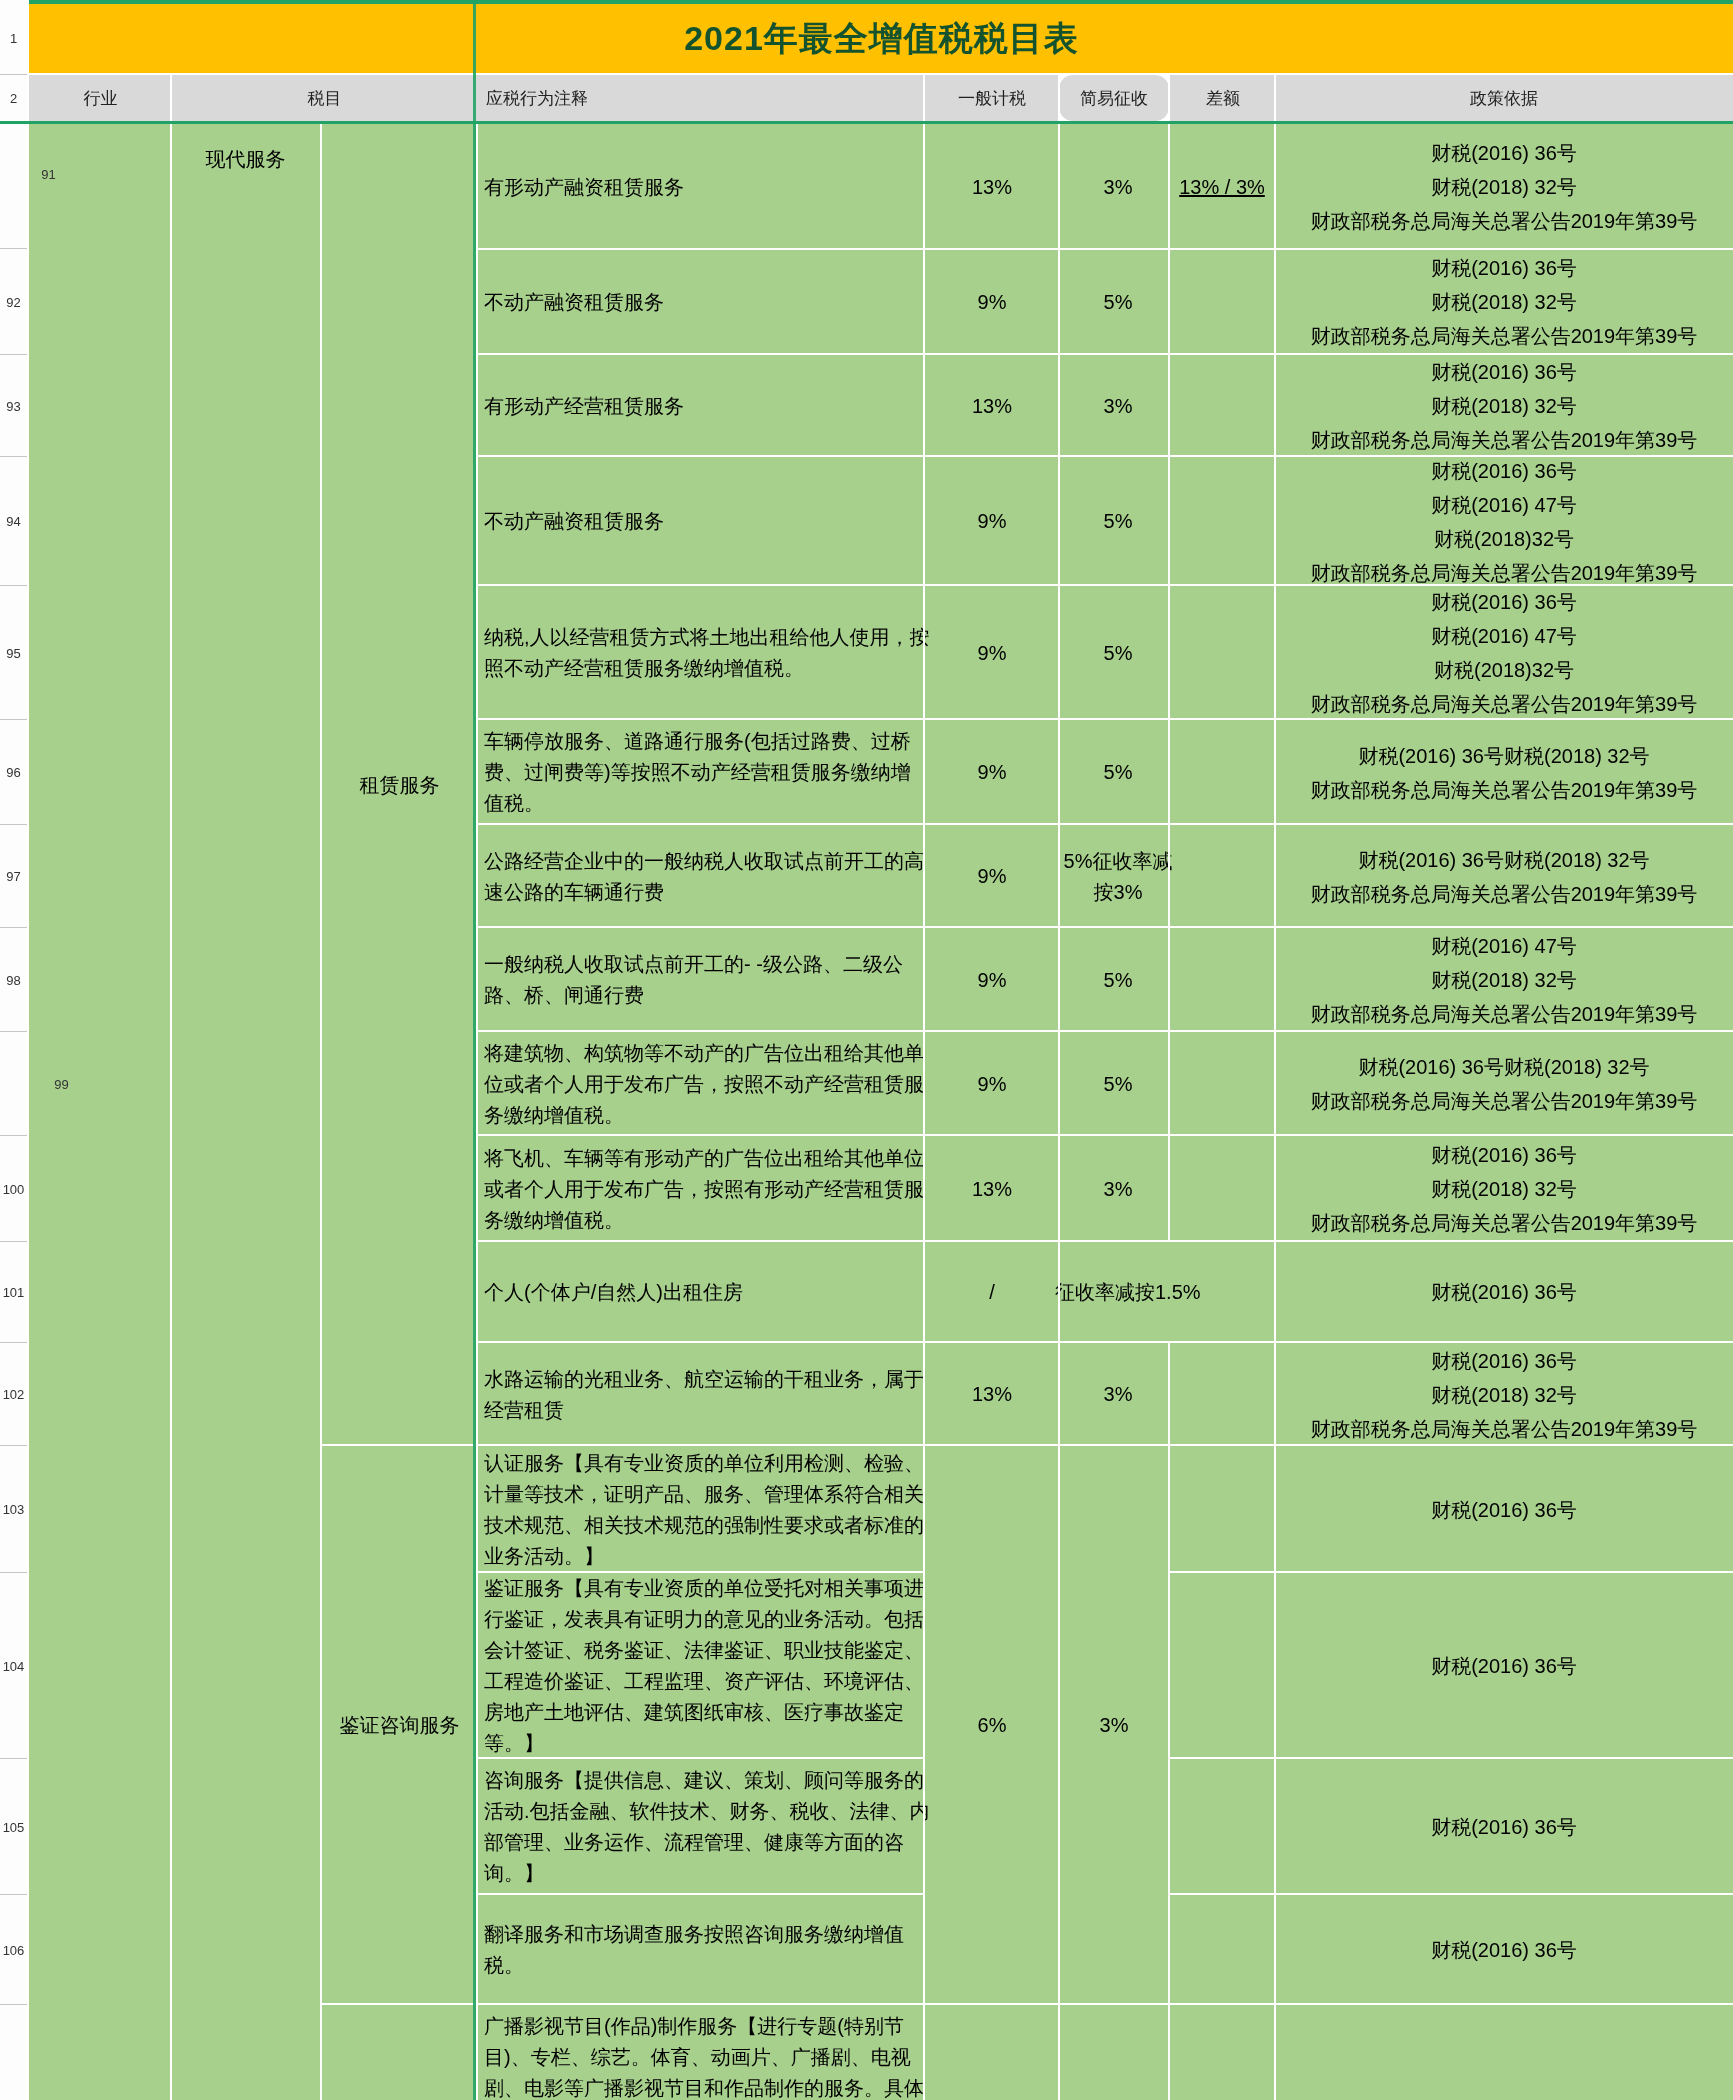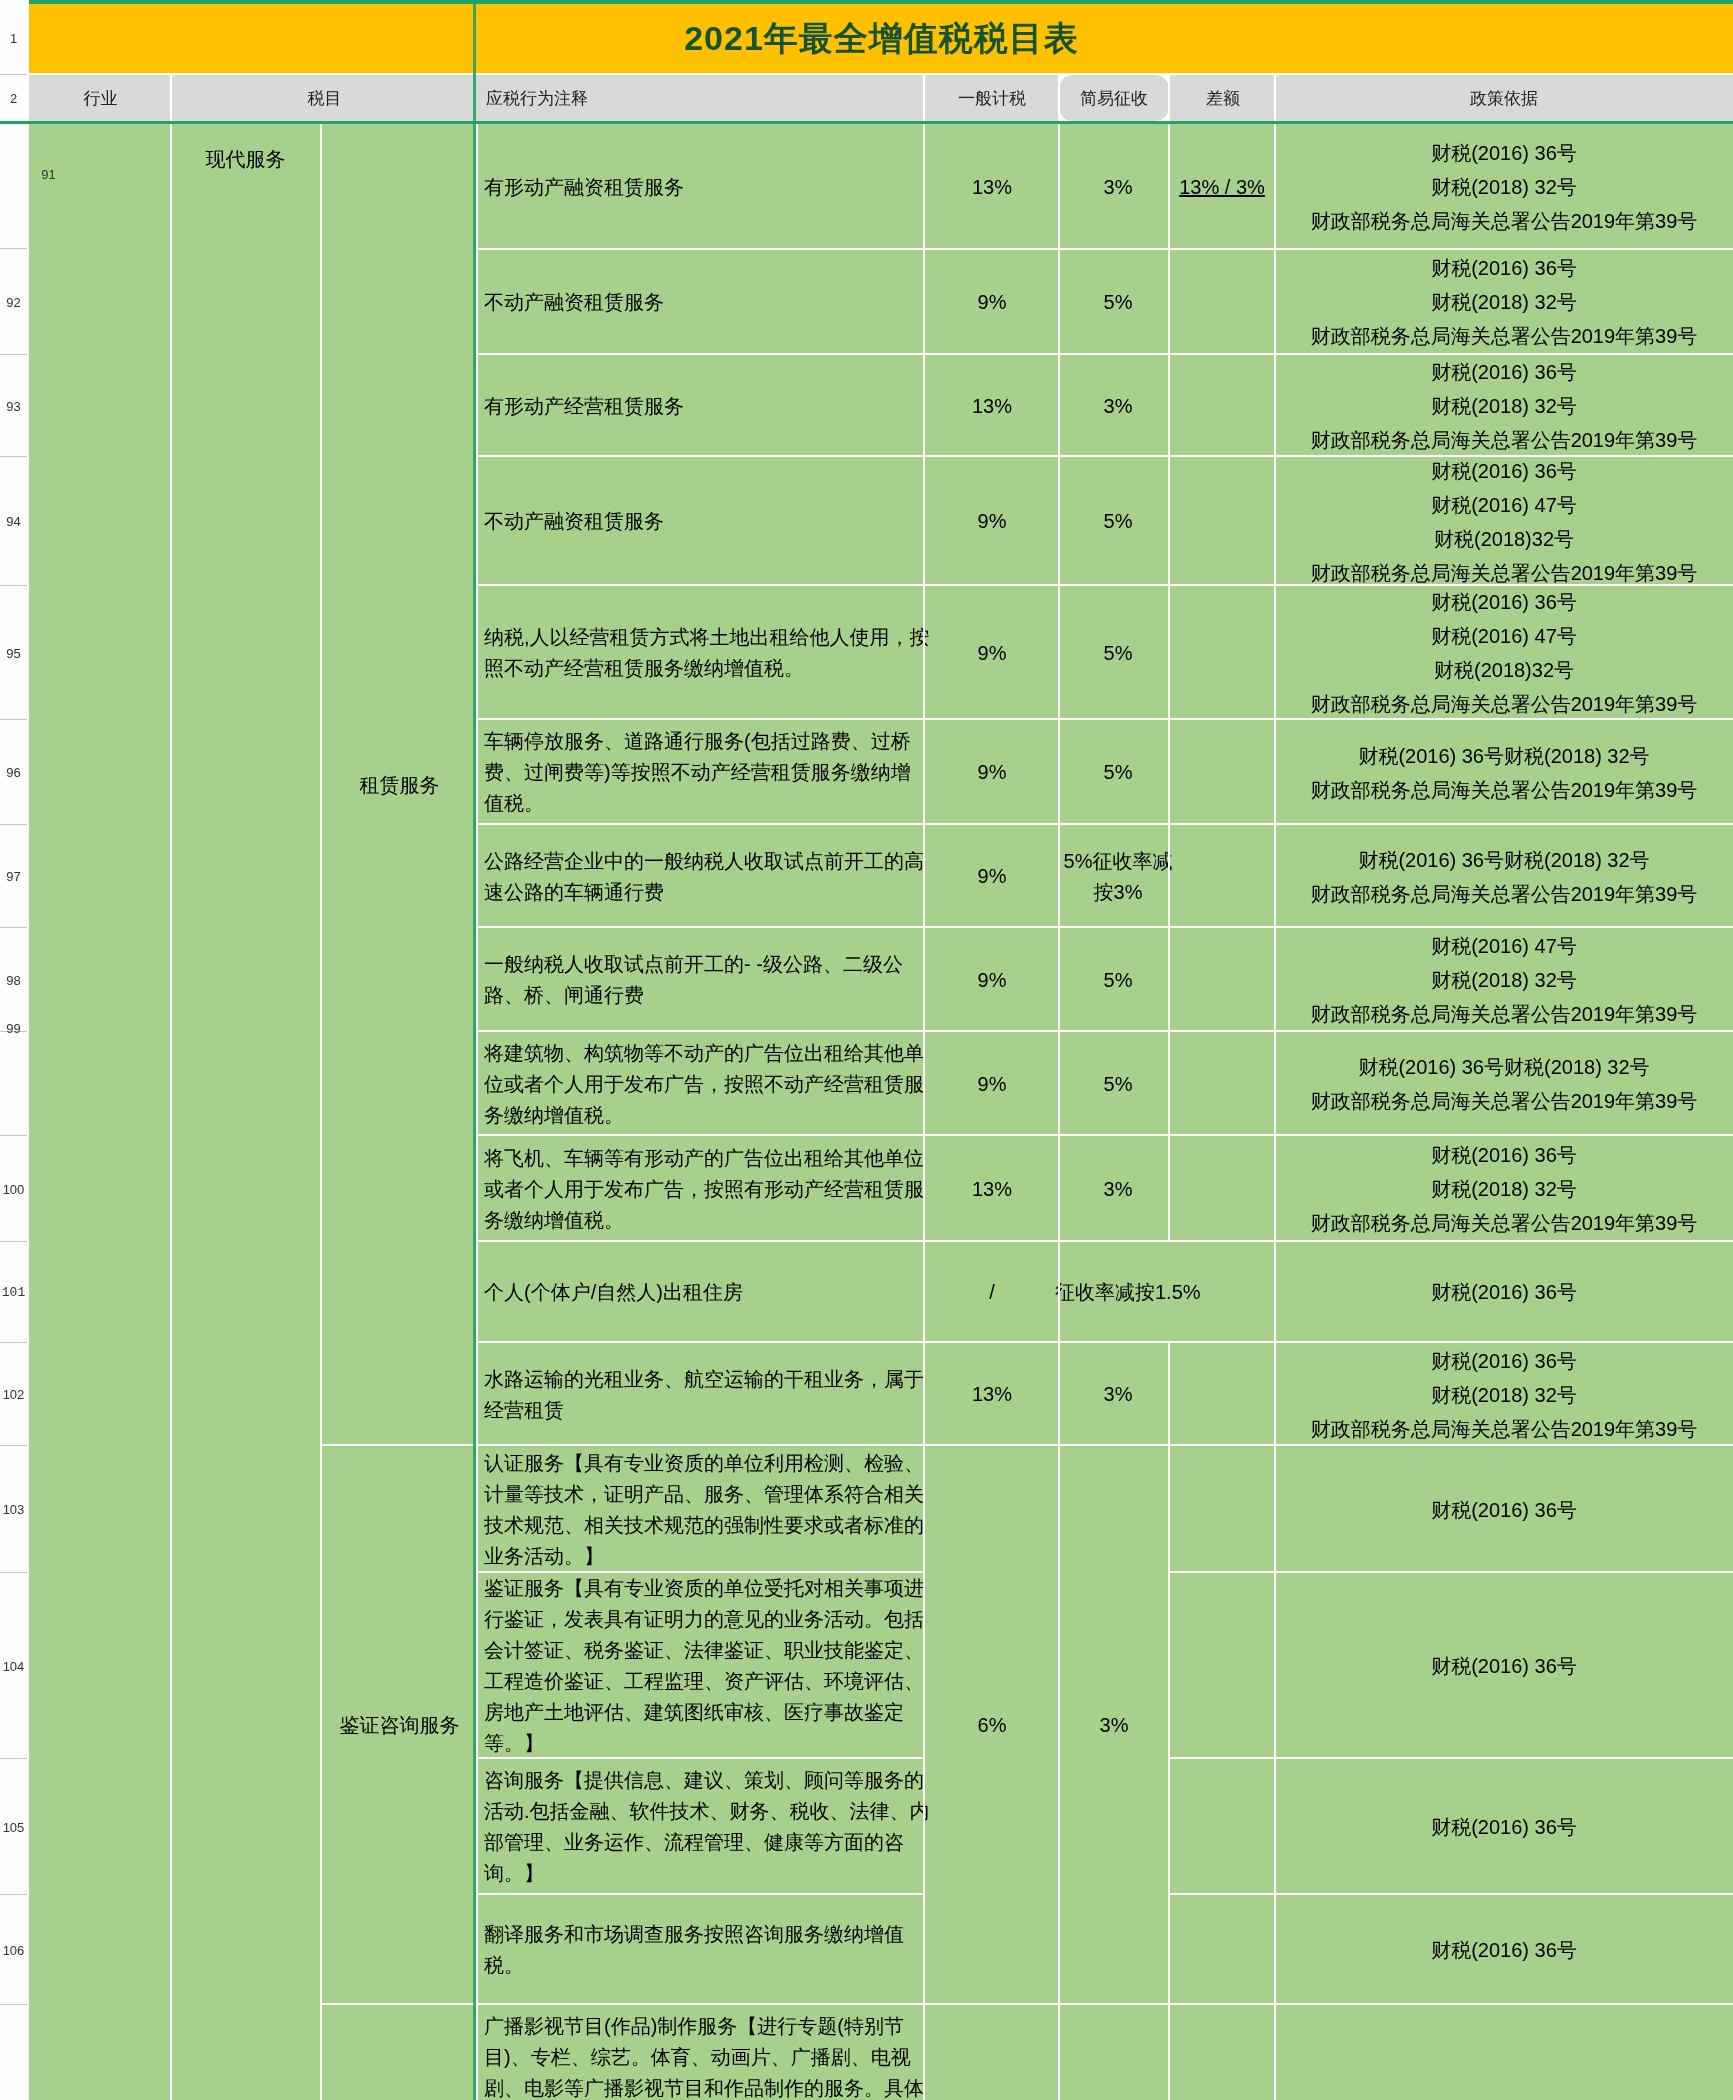--- a/index.html
+++ b/index.html
@@ -149,42 +149,42 @@
       <div class="abs gutter-sep" style="top:1031px;"></div>
       <div class="abs cell cell-note" style="left:478px;top:928px;width:446px;height:104px;">一般纳税人收取试点前开工的- -级公路、二级公路、桥、闸通行费</div>
       <div class="abs cell" style="left:924px;top:928px;width:136px;height:104px;">9%</div>
       <div class="abs cell" style="left:1059px;top:928px;width:110px;height:104px;padding:0 4px;text-align:center;">5%</div>
       <div class="abs cell" style="left:1169px;top:928px;width:106px;height:104px;"></div>
       <div class="abs cell cell-policy" style="left:1275px;top:928px;width:458px;height:104px;">
         <div>财税(2016) 47号</div>
         <div>财税(2018) 32号</div>
         <div>财政部税务总局海关总署公告2019年第39号</div>
       </div>
-      <div class="abs gutter-num" style="top:976px;height:104px;">99</div>
+      <div class="abs gutter-num" style="top:1032px;height:104px;margin-left:48px;">99</div>
       <div class="abs gutter-sep" style="top:1135px;"></div>
       <div class="abs cell cell-note" style="left:478px;top:1032px;width:446px;height:104px;">将建筑物、构筑物等不动产的广告位出租给其他单位或者个人用于发布广告，按照不动产经营租赁服务缴纳增值税。</div>
       <div class="abs cell" style="left:924px;top:1032px;width:136px;height:104px;">9%</div>
       <div class="abs cell" style="left:1059px;top:1032px;width:110px;height:104px;padding:0 4px;text-align:center;">5%</div>
       <div class="abs cell" style="left:1169px;top:1032px;width:106px;height:104px;"></div>
       <div class="abs cell cell-policy" style="left:1275px;top:1032px;width:458px;height:104px;">
         <div>财税(2016) 36号财税(2018) 32号</div>
         <div>财政部税务总局海关总署公告2019年第39号</div>
       </div>
       <div class="abs gutter-num" style="top:1136px;height:106px;">100</div>
       <div class="abs gutter-sep" style="top:1241px;"></div>
       <div class="abs cell cell-note" style="left:478px;top:1136px;width:446px;height:106px;">将飞机、车辆等有形动产的广告位出租给其他单位或者个人用于发布广告，按照有形动产经营租赁服务缴纳增值税。</div>
       <div class="abs cell" style="left:924px;top:1136px;width:136px;height:106px;">13%</div>
       <div class="abs cell" style="left:1059px;top:1136px;width:110px;height:106px;padding:0 4px;text-align:center;">3%</div>
       <div class="abs cell" style="left:1169px;top:1136px;width:106px;height:106px;"></div>
       <div class="abs cell cell-policy" style="left:1275px;top:1136px;width:458px;height:106px;">
         <div>财税(2016) 36号</div>
         <div>财税(2018) 32号</div>
         <div>财政部税务总局海关总署公告2019年第39号</div>
       </div>
-      <div class="abs gutter-num" style="top:1241px;height:102px;font-family:Liberation Mono, monospace;">101</div>
+      <div class="abs gutter-num" style="top:1241px;height:102px;">101</div>
       <div class="abs gutter-sep" style="top:1342px;"></div>
       <div class="abs cell cell-note" style="left:478px;top:1241px;width:446px;height:102px;">个人(个体户/自然人)出租住房</div>
       <div class="abs cell" style="left:924px;top:1241px;width:136px;height:102px;">/</div>
       <div class="abs cell cell-policy" style="left:1275px;top:1241px;width:458px;height:102px;">
         <div>财税(2016) 36号</div>
       </div>
       <div class="abs gutter-num" style="top:1343px;height:103px;">102</div>
       <div class="abs gutter-sep" style="top:1445px;"></div>
       <div class="abs cell cell-note" style="left:478px;top:1343px;width:446px;height:103px;">水路运输的光租业务、航空运输的干租业务，属于经营租赁</div>
       <div class="abs cell" style="left:924px;top:1343px;width:136px;height:103px;">13%</div>

